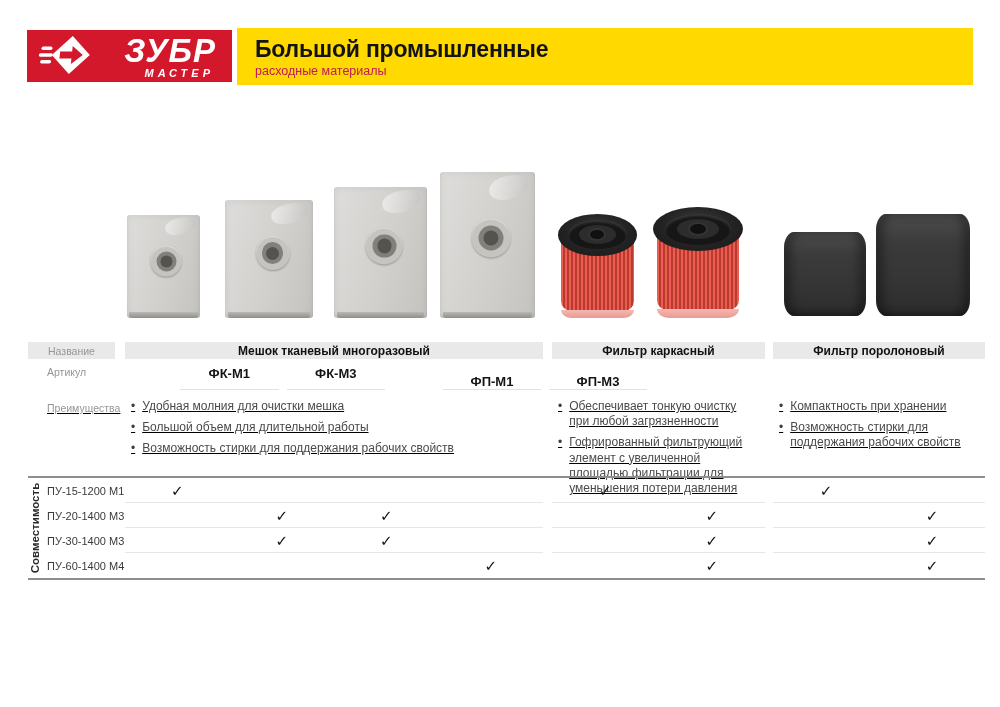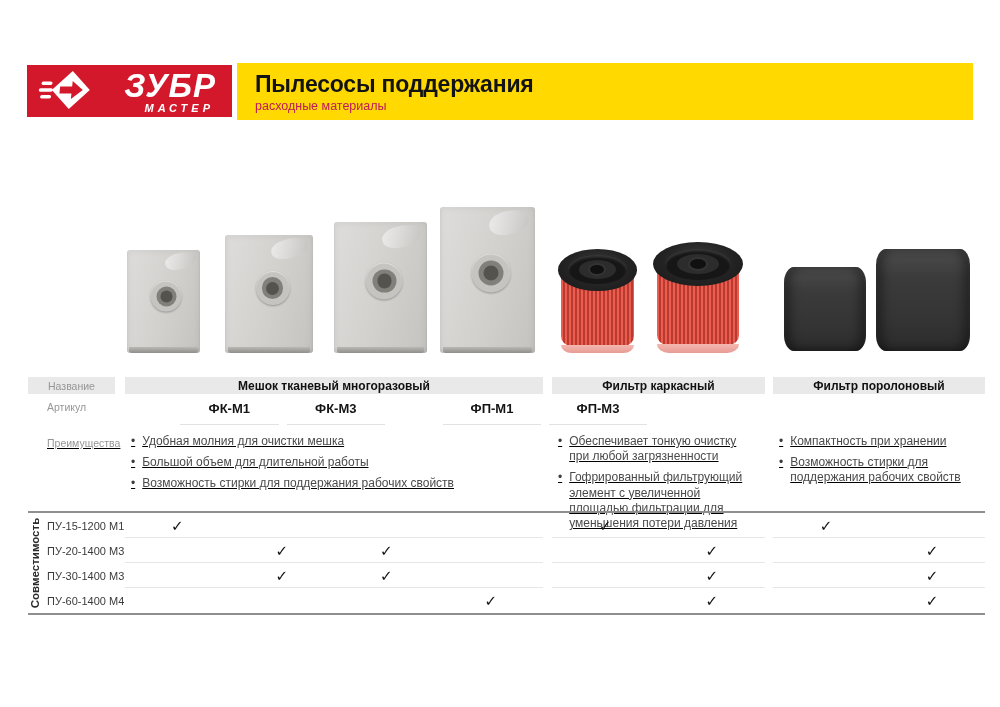--- a/index.html
+++ b/index.html
@@ -8,21 +8,21 @@
     --ink:#141414;
     --gray-box:#e9e9e9;
     --label-gray:#969696;
     --adv-gray:#4a4a4a;
     --line-light:#e2e2e2;
     --line-dark:#8f8f8f;
   }
   *{margin:0;padding:0;box-sizing:border-box;}
   html,body{background:#fff;}
   body{font-family:"Liberation Sans","DejaVu Sans",sans-serif;}
-  #page{position:relative;width:1000px;height:589px;background:#fff;overflow:hidden;margin-top:35px;}
+  #page{position:relative;width:1000px;height:589px;background:#fff;overflow:hidden;}
 
   
   .logo-box{position:absolute;left:27px;top:30px;width:205px;height:52px;background:var(--brand-red);
     display:flex;align-items:center;padding:4px 10px 4px 10px;}
   .logo-icon{flex:none;margin-top:-2px;}
   .logo-text{flex:1;color:#fff;font-style:italic;text-align:right;padding-right:6px;line-height:1;}
   .brand-name{font-size:33px;font-weight:bold;letter-spacing:1px;}
   .brand-sub{font-size:11px;font-weight:bold;letter-spacing:4px;margin-top:1px;margin-right:2px;}
   .title-band{position:absolute;left:237px;top:28px;width:736px;height:57px;background:var(--accent-yellow);
     padding:9px 0 0 18px;}
@@ -63,21 +63,21 @@
     border-radius:10px/16px;
     box-shadow:inset 7px 0 10px rgba(0,0,0,.35), inset -7px 0 10px rgba(0,0,0,.35),
                inset 0 3px 4px rgba(255,255,255,.08);}
 
   
   .spec-table{position:absolute;left:28px;top:342px;width:957px;height:238px;}
   .trow{display:flex;align-items:stretch;}
   .lblcol{width:97px;flex:none;}
   .grp1{width:418px;flex:none;}
   .grp2{width:213px;flex:none;margin-left:9px;}
-  .grp3{width:212px;flex:none;margin-left:8px;}
+  .grp3{width:212px;flex:none;margin-left:8px;align-items:flex-end;}
 
   .name-row{height:17px;text-align:center;}
   .name-label-box{width:87px;height:17px;background:var(--gray-box);color:var(--label-gray);
     font-size:10.5px;display:flex;align-items:center;justify-content:center;}
   .group-name{height:17px;background:var(--gray-box);color:#111;font-size:12px;font-weight:bold;
     display:flex;align-items:center;justify-content:center;}
 
   .article-row{margin-top:3px;height:28px;gap:42px;}
   .side-label{font-size:10.5px;color:var(--label-gray);padding-left:19px;padding-top:4px;}
   .art-cells{display:flex;}
@@ -122,21 +122,21 @@
         <polygon points="25,17.5 37,17.5 37,12 48,21 37,30 37,24.5 25,24.5"></polygon>
       </g>
     </svg>
     <div class="logo-text">
       <div class="brand-name">ЗУБР</div>
       <div class="brand-sub">МАСТЕР</div>
     </div>
   </div>
 
   <div class="title-band">
-    <div class="page-title">Пылесосы поддержания</div>
+    <div class="page-title">Большой промышленные</div>
     <div class="page-subtitle">расходные материалы</div>
   </div>
 
   <div>
     <div class="product bag" style="left:127px;top:215px;width:73px;height:103px;">
       <div class="bag-fold"></div>
       <div class="bag-ring" style="width:31px;height:31px;">
         <div class="bag-ring-mid">
             <div class="bag-ring-hole"></div>
           </div>

